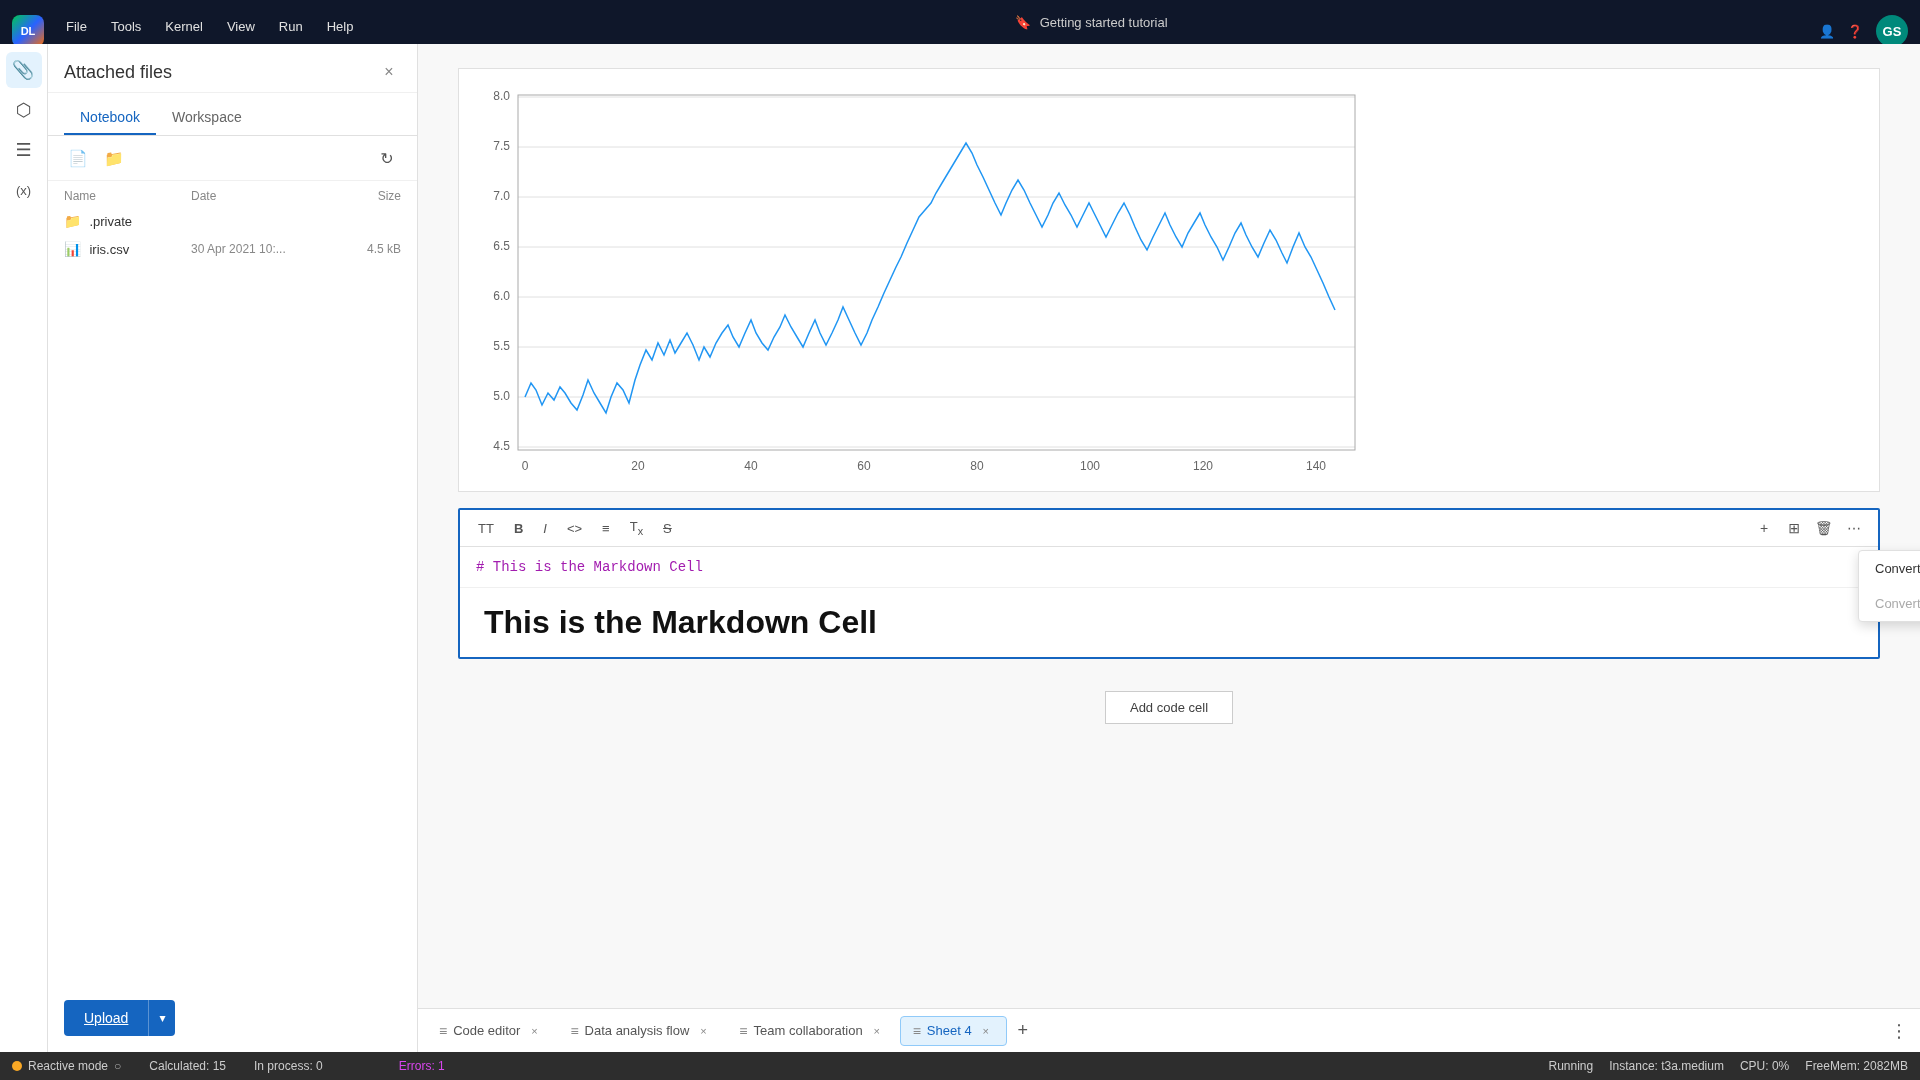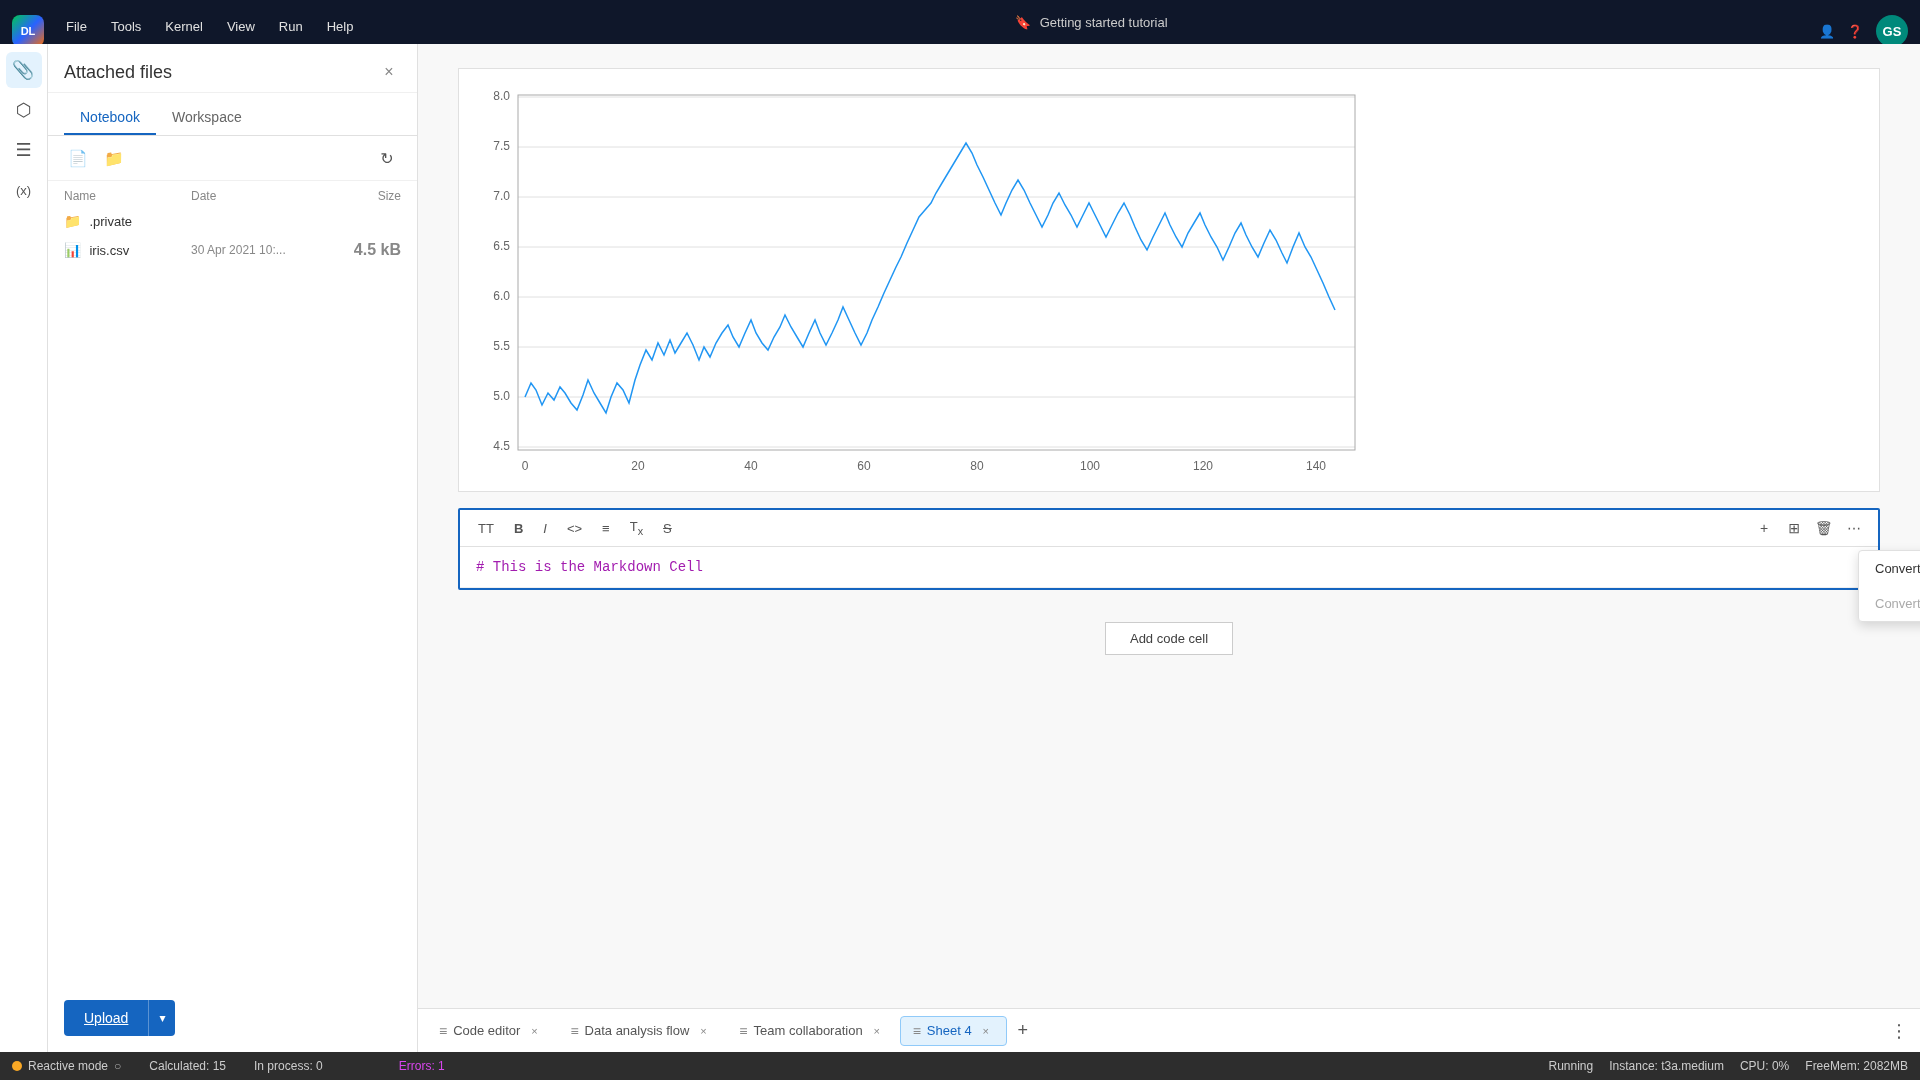--- a/index.html
+++ b/index.html
@@ -165,21 +165,21 @@
       font-size: 13px;
       color: #333;
     }
     .files-row .file-icon {
       margin-right: 8px;
       font-size: 14px;
       color: #666;
     }
     .files-row .col-name { flex: 1; }
     .files-row .col-date { width: 150px; color: #888; font-size: 12px; }
-    .files-row .col-size { width: 60px; text-align: right; color: #888; font-size: 16px; font-weight: bold; }
+    .files-row .col-size { width: 60px; text-align: right; color: #888; font-size: 12px; }
     .files-upload-area {
       padding: 16px;
       margin-top: auto;
     }
     .upload-btn {
       background: #1565c0;
       color: white;
       border: none;
       border-radius: 4px 0 0 4px;
       padding: 10px 20px;
@@ -559,20 +559,23 @@
           <div class="cell-toolbar-right">
             <div class="cell-toolbar-right-btn">+</div>
             <div class="cell-toolbar-right-btn">⊞</div>
             <div class="cell-toolbar-right-btn">🗑</div>
             <div class="cell-toolbar-right-btn">⋯</div>
           </div>
         </div>
         <div class="cell-code-area">
           <span># This is the Markdown Cell</span>
         </div>
+        <div class="cell-rendered">
+          <h1>This is the Markdown Cell</h1>
+        </div>
 
         <div class="context-menu">
           <div class="context-menu-item">Convert to code</div>
           <div class="context-menu-item disabled">Convert to markdown</div>
         </div>
       </div>
 
       <div class="add-cell-area">
         <button class="add-cell-btn">Add code cell</button>
       </div>

